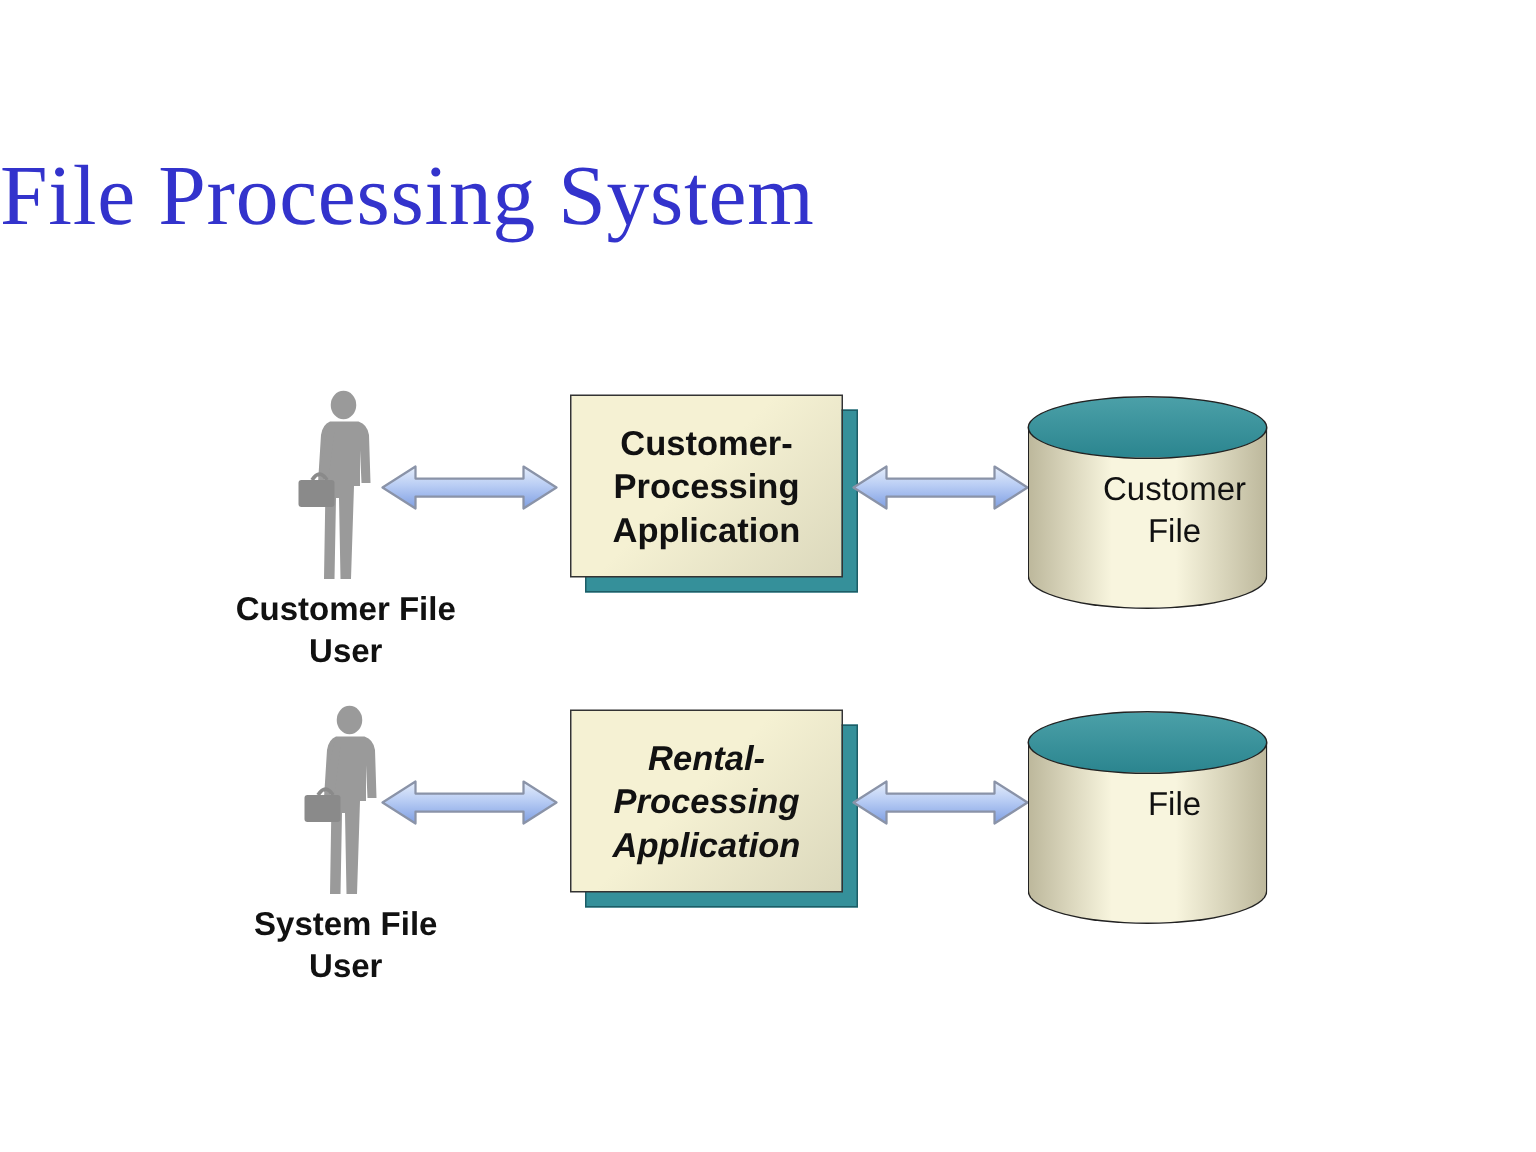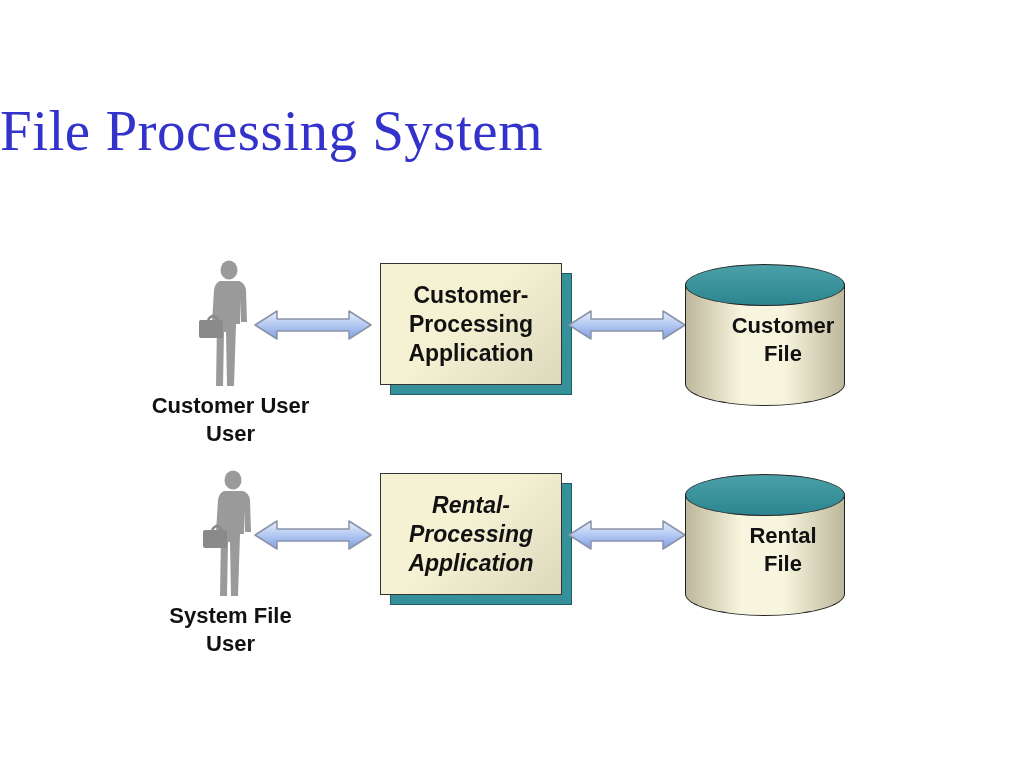--- a/index.html
+++ b/index.html
@@ -66,21 +66,21 @@
     border-radius:0 0 80px 80px / 0 0 22px 22px;
   }
   .cyl-top{
     position:absolute;top:0;left:0;width:160px;height:42px;
     border-radius:50%;
     background:linear-gradient(180deg,var(--cylinder-top-light),var(--cylinder-top-dark));
     border:1.5px solid #222;
   }
   .cyl-label{
     position:absolute;top:48px;left:0;width:160px;text-align:center;
-    font-size:22px;font-weight:700;color:#111;line-height:28px;padding-left:36px;
+    font-size:22px;font-weight:400;color:#111;line-height:28px;padding-left:36px;
   }
   .cyl-label span{display:block;}
 
   
   .p1{left:188px;top:260px;}
   .ul1{left:118px;top:392px;}
   .a1{left:252px;top:308px;}
   .b1{left:380px;top:263px;}
   .a2{left:566px;top:308px;}
   .c1{left:685px;top:264px;}
@@ -114,21 +114,21 @@
     <svg viewBox="0 0 70 132">
       <ellipse cx="37" cy="10" rx="8.5" ry="9.5" fill="var(--person-gray,#9a9a9a)"></ellipse>
       <path d="M28 21 L47 21 Q53 23 54 30 L55 62 L49 62 L48 40 L48 64 L44 64 L42 126 L35 126 L34 72 L32 72 L31 126 L24 126 L25 64 L26 40 L24 62 L20 62 L22 30 Q23 23 28 21 Z" fill="var(--person-gray,#9a9a9a)"></path>
       <path d="M27 24 L20 58 L27 60 L31 28 Z" fill="var(--person-gray,#9a9a9a)"></path>
       <path d="M16 60 Q21 52 26 60" fill="none" stroke="var(--person-gray-dark,#8a8a8a)" stroke-width="2.5"></path>
       <rect x="7" y="60" width="24" height="18" rx="2" fill="var(--person-gray-dark,#8a8a8a)"></rect>
     </svg>
   </div>
 
   <div class="user-label ul1">
-    <span>Customer User</span>
+    <span>Customer File</span>
     <span>User</span>
   </div>
 
   <div class="arrow a1">
     <svg viewBox="0 0 120 34">
       <path d="M2 17 L24 3 L24 11 L96 11 L96 3 L118 17 L96 31 L96 23 L24 23 L24 31 Z" fill="url(#arrowGrad)" stroke="#8a93a8" stroke-width="1.5" stroke-linejoin="round"></path>
     </svg>
   </div>
 
   <div class="app-box b1">
@@ -188,18 +188,17 @@
   <div class="arrow a4">
     <svg viewBox="0 0 120 34">
       <path d="M2 17 L24 3 L24 11 L96 11 L96 3 L118 17 L96 31 L96 23 L24 23 L24 31 Z" fill="url(#arrowGrad)" stroke="#8a93a8" stroke-width="1.5" stroke-linejoin="round"></path>
     </svg>
   </div>
 
   <div class="cylinder c2">
     <div class="cyl-body"></div>
     <div class="cyl-top"></div>
     <div class="cyl-label">
-      <span>Rental</span>
       <span>File</span>
     </div>
   </div>
 
 </div>
 
 </body></html>

